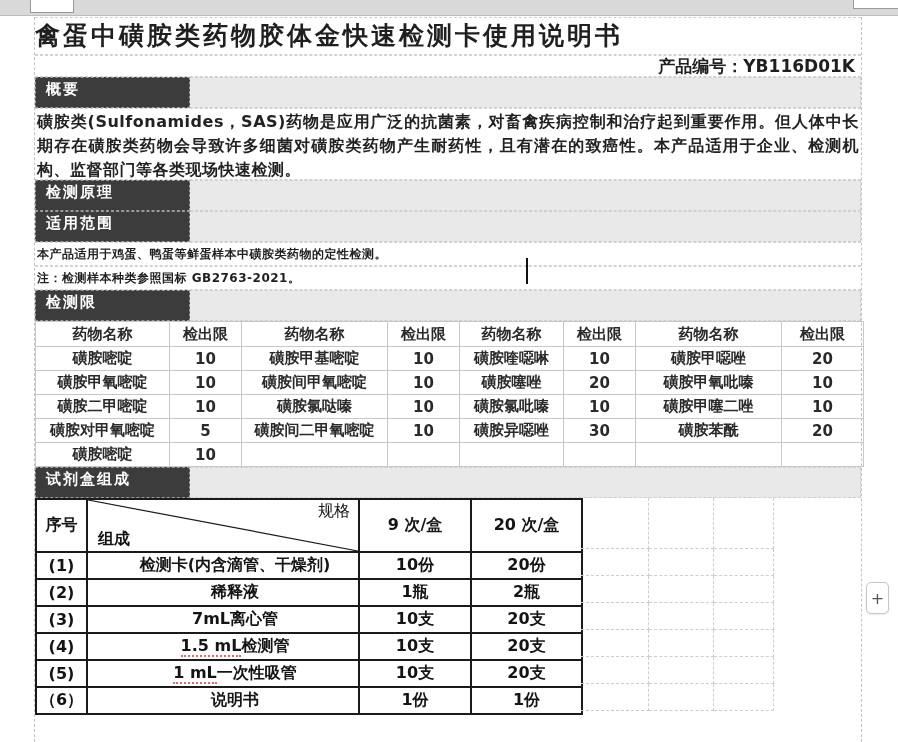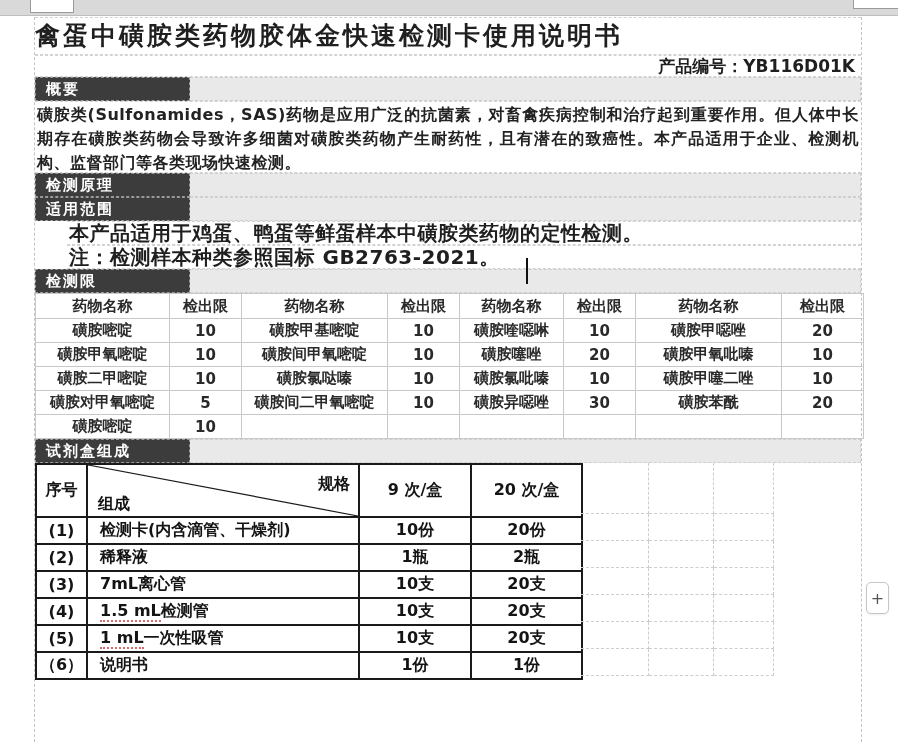--- a/index.html
+++ b/index.html
@@ -24,52 +24,52 @@
   .doc-title {
     height:38px; line-height:36px; text-align:left;
     font-size:25px; font-weight:700; letter-spacing:3px; white-space:nowrap;
   }
   .code-line {
     height:22px; line-height:21px; text-align:right; padding-right:6px;
     font-size:17px; font-weight:700;
   }
 
   
-  .sec-row { height:24px; display:flex; align-items:stretch; position:relative;justify-content:center; }
+  .sec-row { height:31px; display:flex; align-items:stretch; position:relative;justify-content:center; }
   .sec-box {
     width:155px; background:#3c3c3c; color:#ffffff;
     font-size:15px; font-weight:700; letter-spacing:2px;
     padding-left:10px; line-height:23px; border:1px dashed #9a9a9a;
   }
   .sec-strip { flex:1; background:#e9e9e9; border:1px dashed #cfcfcf; border-left:none; }
 
   .para {
     font-size:16px; font-weight:600; line-height:24px; padding:1px 2px;
     text-align:justify; letter-spacing:0.5px; color:#222;
   }
-  .single-line { height:24px; line-height:23px; font-size:20px; font-weight:600; padding:0 2px; letter-spacing:0.5px;margin-left:32px; }
+  .single-line { height:24px; line-height:23px; font-size:12px; font-weight:600; padding:0 2px; letter-spacing:0.5px; }
 
   
   table.limits { width:828px; border-collapse:collapse; table-layout:fixed;border-radius:16px; }
   table.limits td {
     border:1px solid #c8c8c8; text-align:center; font-size:15px; font-weight:600;
     height:24px; padding:0; white-space:nowrap; overflow:hidden; color:#2a2a2a;
   }
   table.limits tr.hdr td { height:25px; }
 
   
   .kit-wrap { position:relative; height:213px; }
   table.kit { border-collapse:collapse; table-layout:fixed; width:546px; }
   table.kit td { border:2px solid #1a1a1a; font-size:16px; font-weight:600; padding:0; color:#141414; }
   table.kit td.c { text-align:center;margin-left:40px; }
-  table.kit td.n { text-align:left; padding-left:12px; }
+  table.kit td.n { text-align:center; padding-left:24px; }
   table.kit tr.body-row td { height:27px; }
   .diag-cell { position:relative; height:51px; }
   .diag-cell svg { position:absolute; left:0; top:0; width:100%; height:100%; }
-  .diag-top { position:absolute; right:8px; top:9px; font-size:16px; font-weight:700; }
+  .diag-top { position:absolute; right:8px; top:1px; font-size:16px; font-weight:400; }
   .diag-bottom { position:absolute; left:10px; bottom:1px; font-size:16px; font-weight:600; }
   .spell { border-bottom:2px dotted #d86a6a; }
 
   
   .ghost-grid { position:absolute; left:546px; top:0; width:193px; height:213px;
     display:grid; grid-template-columns:68px 65px 60px; grid-template-rows:51px repeat(6,27px); }
   .ghost-grid div { border-right:1px dashed #cdcdcd; border-bottom:1px dashed #cdcdcd; }
 
   
   .caret { position:absolute; left:526px; top:258px; width:2px; height:26px; background:#111; }

